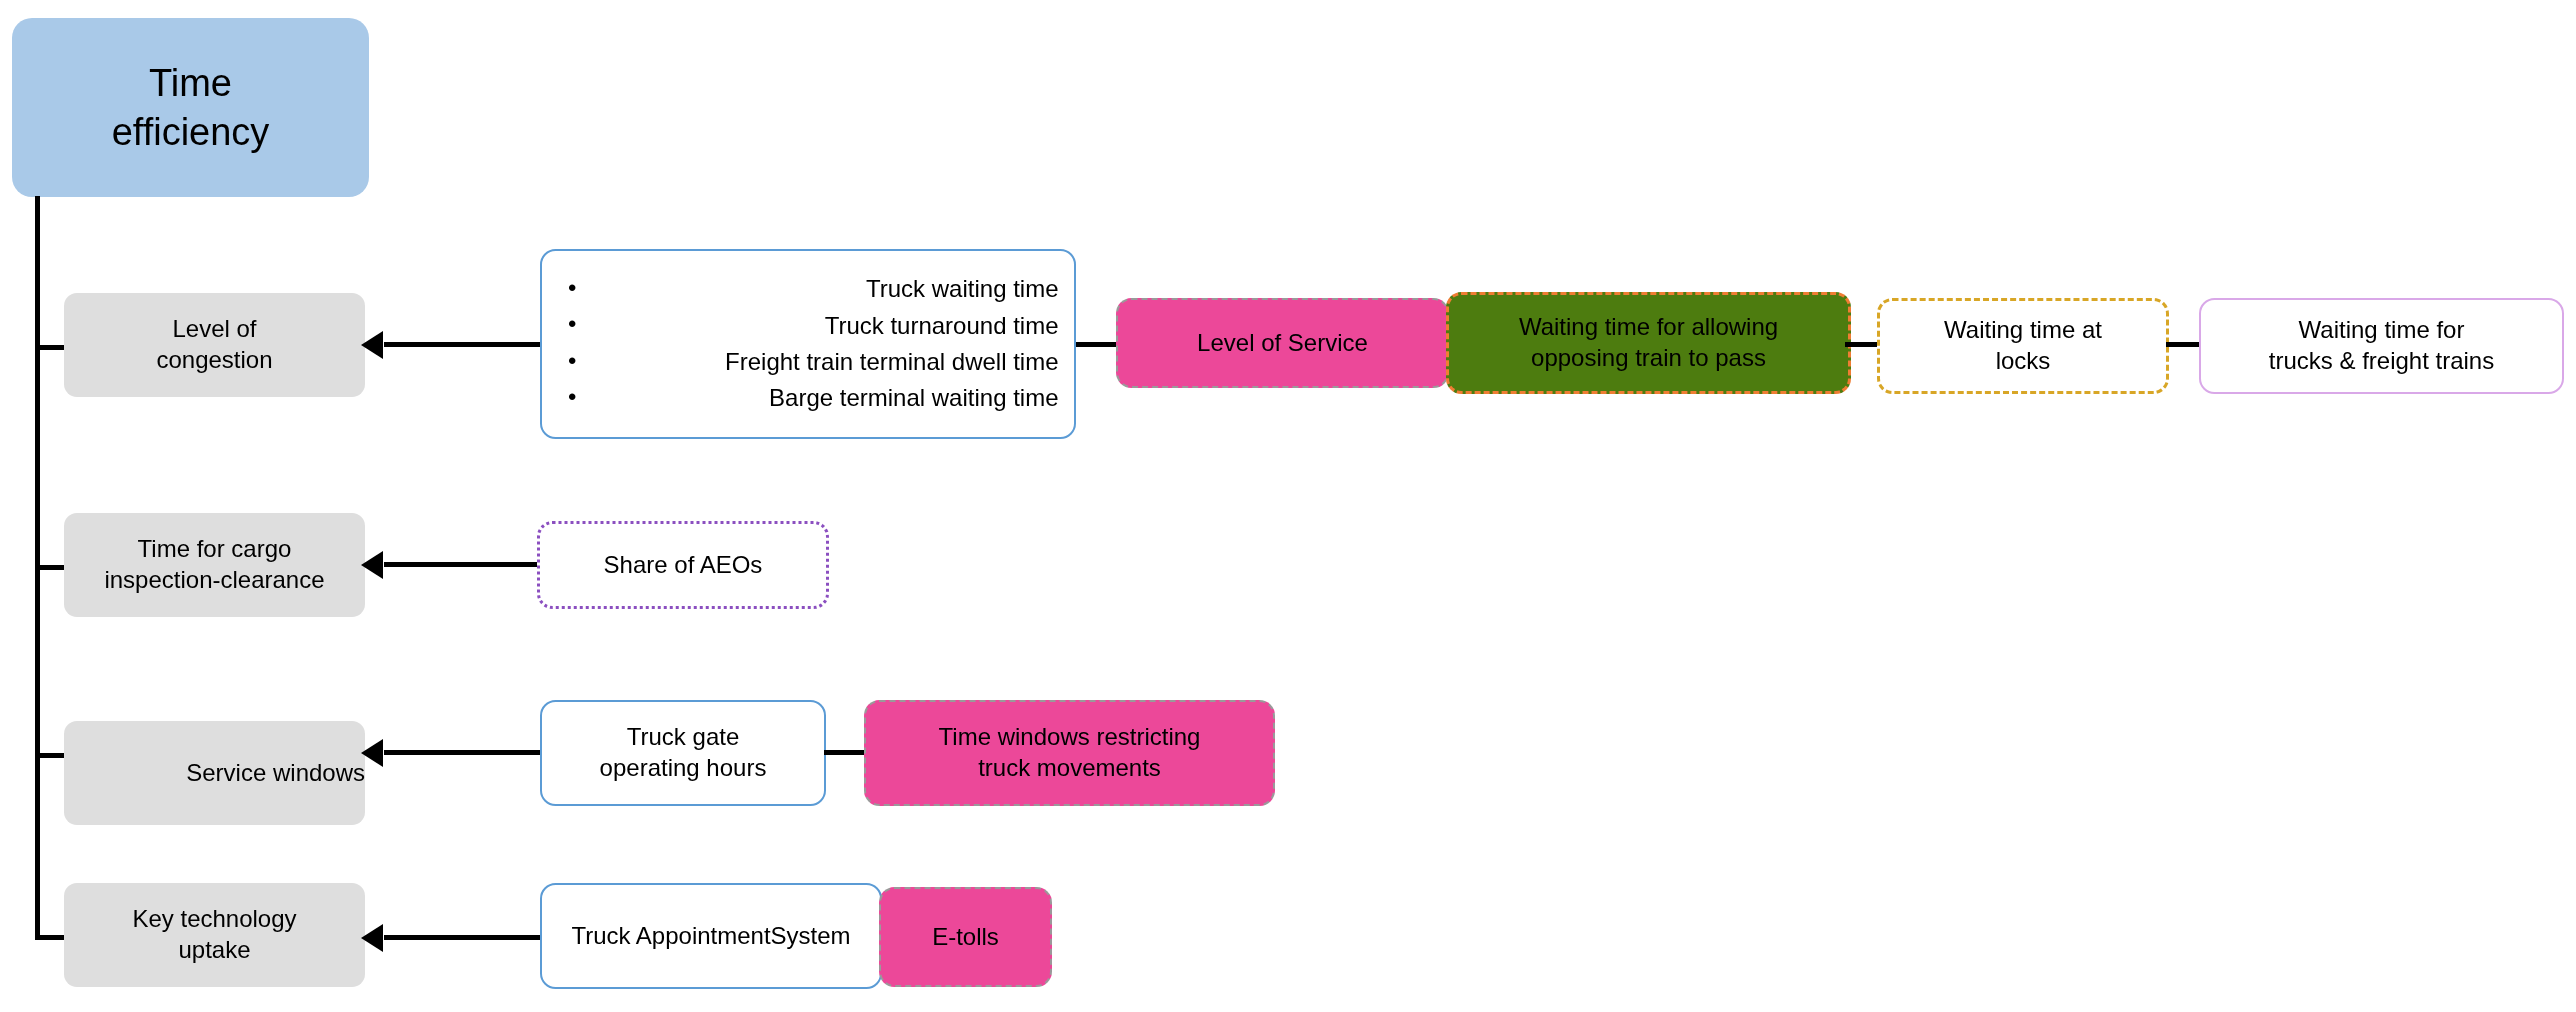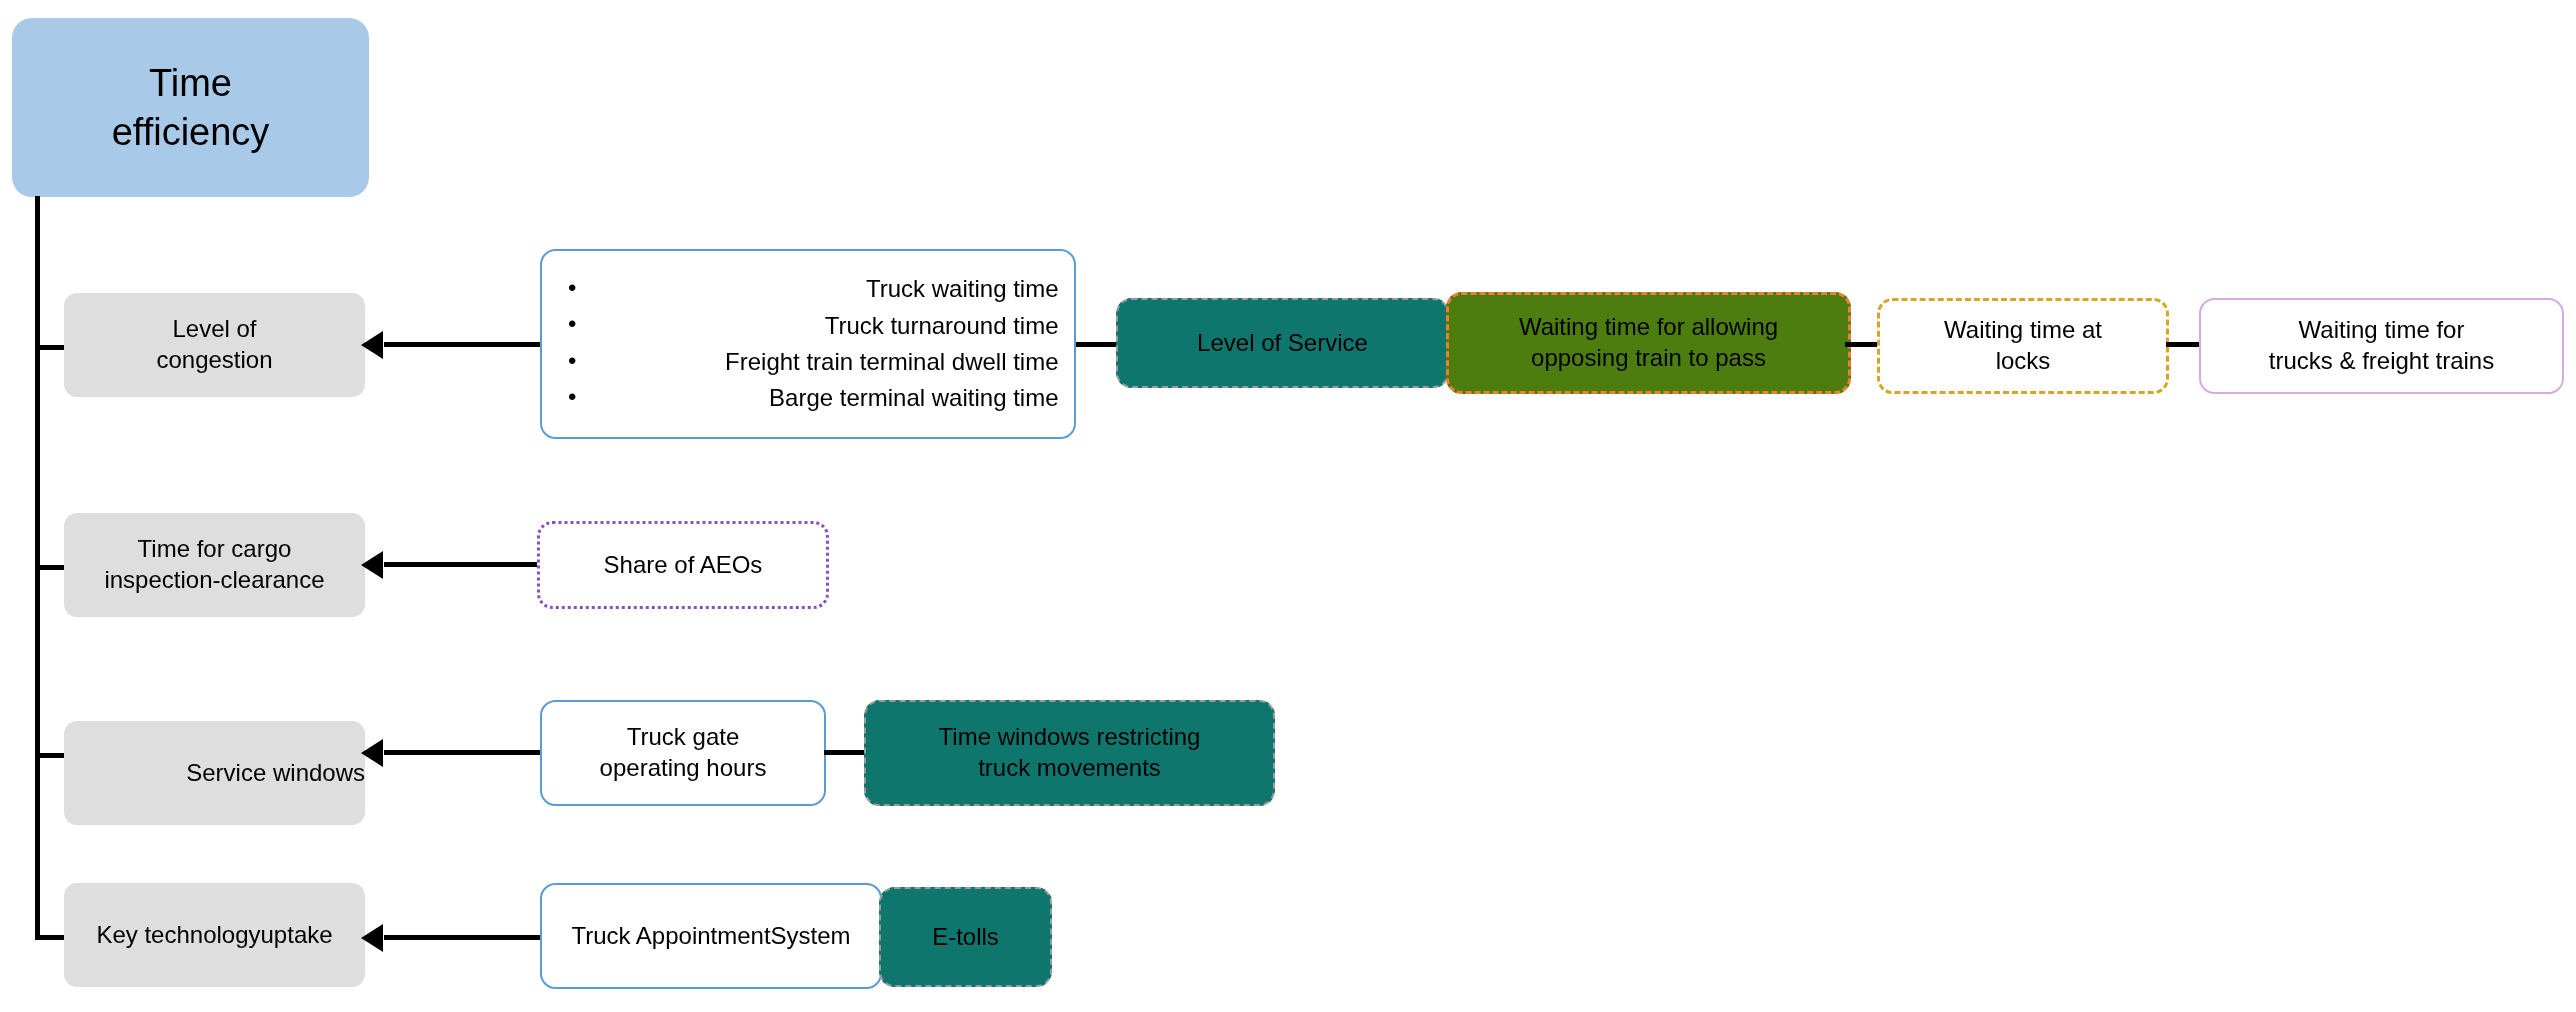--- a/index.html
+++ b/index.html
@@ -54,21 +54,21 @@
   
   .node.blue {
     background: #ffffff;
     border: 2.4px solid #5b9bd5;
     border-radius: 15.5px;
     font-size: 24px;
   }
 
   
   .node.dgrey {
-    background: #0f766e;
+    background: #ec4899;
     border: 2.4px dashed #9a9a9a;
     border-radius: 15.5px;
     font-size: 24px;
   }
 
   
   .node.dorange {
     background: #4d7c0f;
     border: 3px dashed #ef7d33;
     border-radius: 15.5px;
@@ -230,21 +230,21 @@
     <span>operating hours</span>
   </div>
 
   <div class="conn h" style="left:824px; top:750px; width:45px;"></div>
 
   <div class="node dgrey" style="left:864px; top:700px; width:411px; height:106px; flex-direction:column;">
     <span>Time windows restricting</span>
     <span>truck movements</span>
   </div>
 
-  <div class="node grey" style="left:64px; top:883px; width:301px; height:104px; ">
+  <div class="node grey" style="left:64px; top:883px; width:301px; height:104px; flex-direction:column;">
     <span>Key technology</span>
     <span>uptake</span>
   </div>
 
   <div class="conn h" style="left:384px; top:935px; width:158px;"></div>
   <div class="arrowhead" style="left:361px; top:924px;"></div>
 
   <div class="node blue" style="left:540px; top:883px; width:342px; height:106px; flex-direction:row;justify-content:center;">
     <span>Truck Appointment</span>
     <span>System</span>

